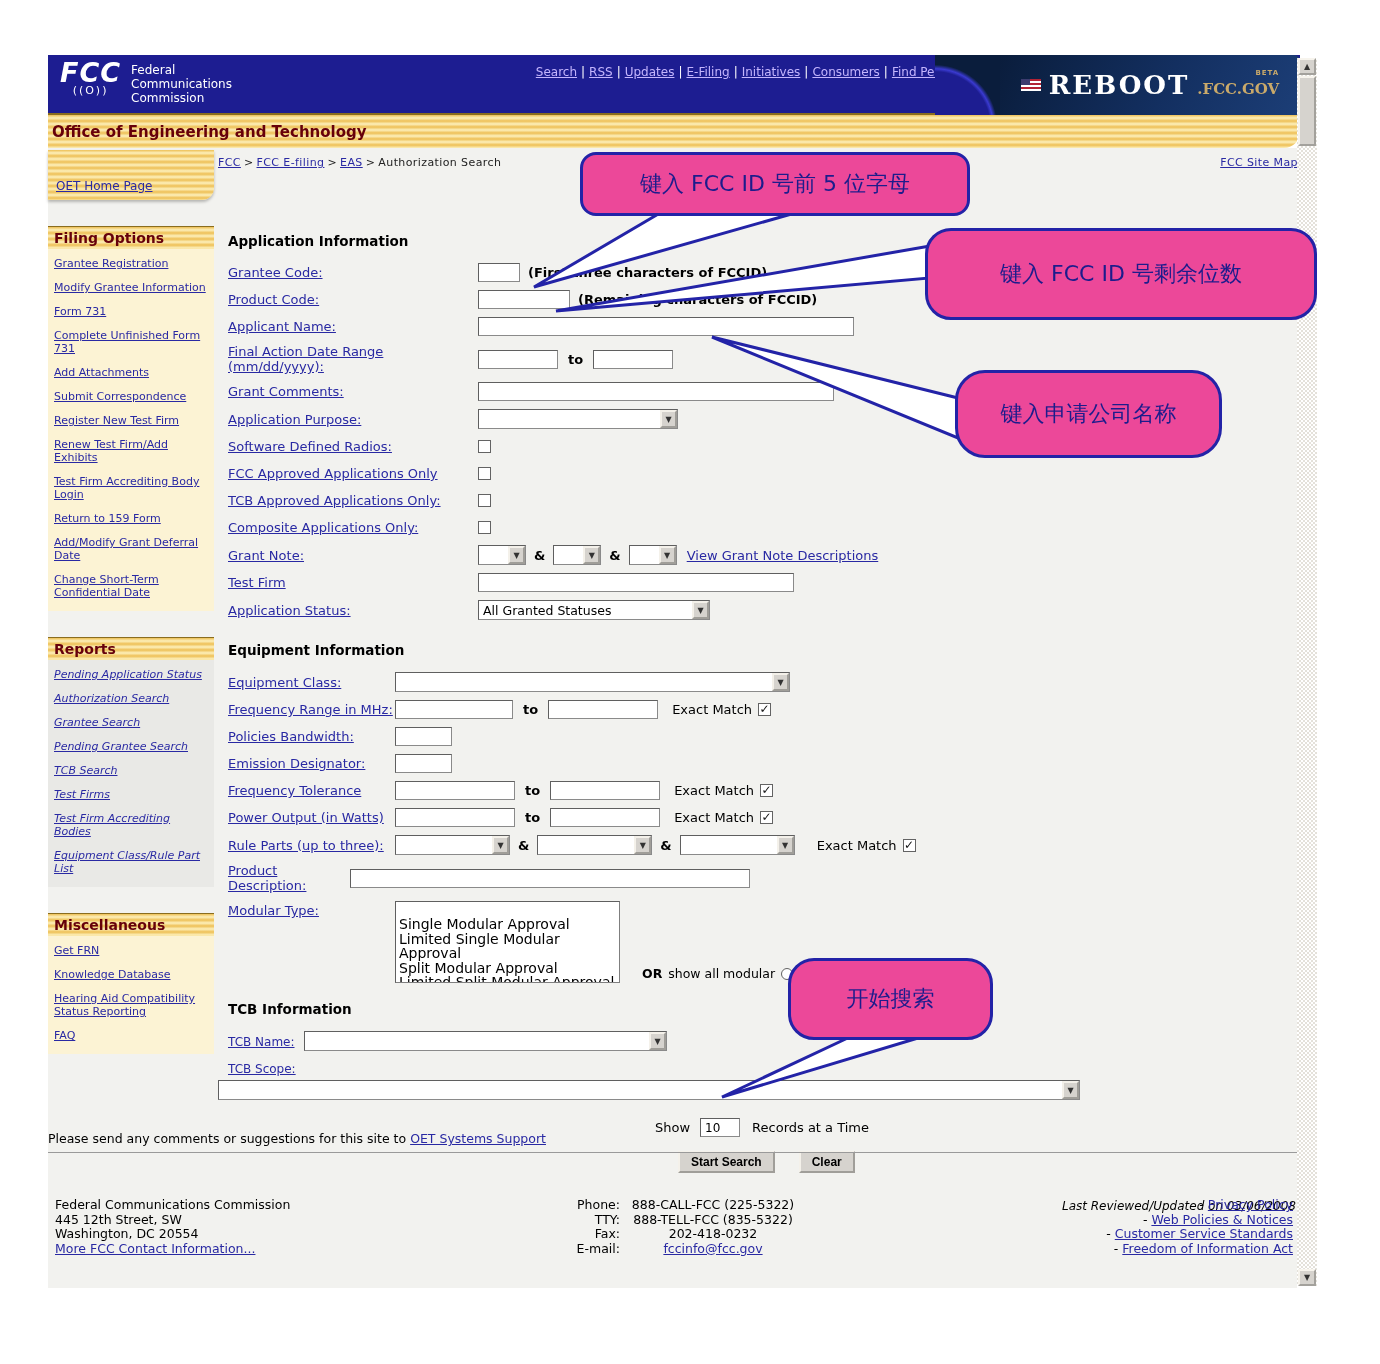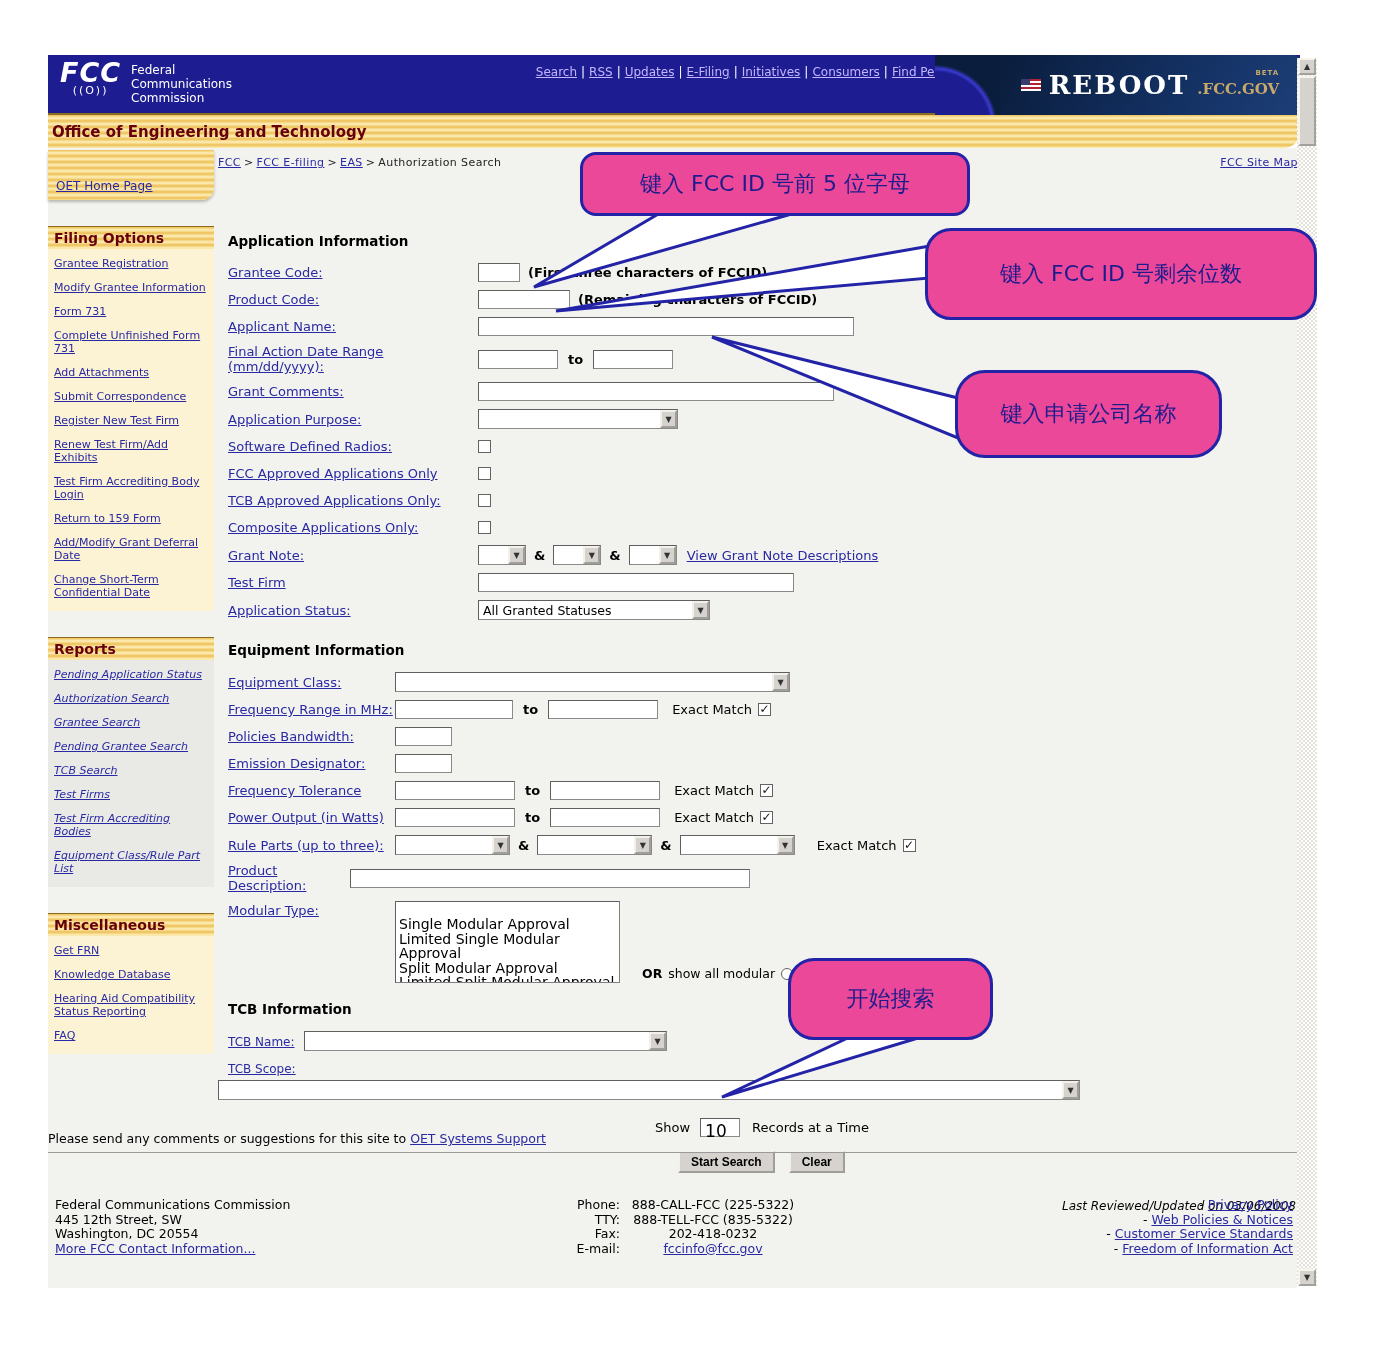--- a/index.html
+++ b/index.html
@@ -63,21 +63,21 @@
   .dd .val{position:absolute;left:4px;top:2px;font-size:12.5px;white-space:nowrap;}
   .ddbtn{position:absolute;right:0px;top:0px;bottom:0px;width:17px;background:#d6d3ce;border:2px outset #f4f1ea;font-size:8px;color:#333;display:flex;align-items:center;justify-content:center;}
   .cb{width:13px;height:13px;border:1px solid #636363;background:#fff;display:inline-flex;align-items:center;justify-content:center;font-size:12px;line-height:11px;font-weight:bold;color:#111;flex:none;}
   .radio{width:12px;height:12px;border:1px solid #636363;border-radius:50%;background:#fff;display:inline-block;flex:none;}
   .em{margin-left:14px;margin-right:6px;white-space:nowrap;}
   .amp{margin:0 8px;font-weight:bold;}
   .listbox{width:225px;height:82px;border:1px solid #7f7f7f;border-top-color:#5f5f5f;border-left-color:#5f5f5f;background:#fff;font-size:14px;line-height:14.5px;padding:15px 3px 0 3px;overflow:hidden;flex:none;}
   .orline{display:flex;align-items:center;gap:6px;align-self:flex-end;margin-left:22px;margin-bottom:2px;font-size:12.5px;white-space:nowrap;}
   .orb{font-weight:bold;}
   .showline{display:flex;align-items:center;margin:18px 0 0 437px;}
-  .btnline{display:flex;align-items:flex-end;gap:14px;margin:14px 0 0 460px;}
+  .btnline{display:flex;align-items:flex-end;gap:24px;margin:14px 0 0 460px;}
   .btn3d{background:#d6d3ce;border:2px outset #f4f1ea;font-weight:bold;font-size:12px;padding:2px 11px;color:#000;}
   .lastrev{font-style:italic;font-size:12px;text-align:right;margin:26px 2px 0 0;}
 
   
   .hr{position:absolute;left:48px;top:1152px;width:1249px;height:0;border-top:1px solid #9a9a9a;}
   .comments{position:absolute;left:48px;top:1131px;width:1120px;font-size:12.5px;}
   .comments a{color:#2929a3;}
   .footer{position:absolute;left:48px;top:1198px;width:1249px;font-size:12.5px;}
   .f-addr{position:absolute;left:7px;top:0;line-height:14.5px;}
   .f-addr a{color:#2929a3;}
@@ -387,21 +387,21 @@
       <a href="#" class="flink" style="font-size:12px">TCB Scope:</a>
     </div>
     <div class="row">
       <span class="dd" style="width:862px;margin-left:-10px">
           <span class="ddbtn">▼</span>
         </span>
     </div>
 
     <div class="showline">
       <span>Show</span>
-      <span class="inp" style="width:40px;margin-left:10px;padding:2px 0 0 4px;font-size:17px">10</span>
+      <span class="inp" style="width:40px;margin-left:10px;padding:2px 0 0 4px;font-size:12px">10</span>
       <span style="margin-left:12px">Records at a Time</span>
     </div>
 
     <div class="btnline">
       <button class="btn3d">Start Search</button>
       <button class="btn3d">Clear</button>
     </div>
 
     <div class="lastrev">Last Reviewed/Updated on 03/06/2008</div>
   </div>

